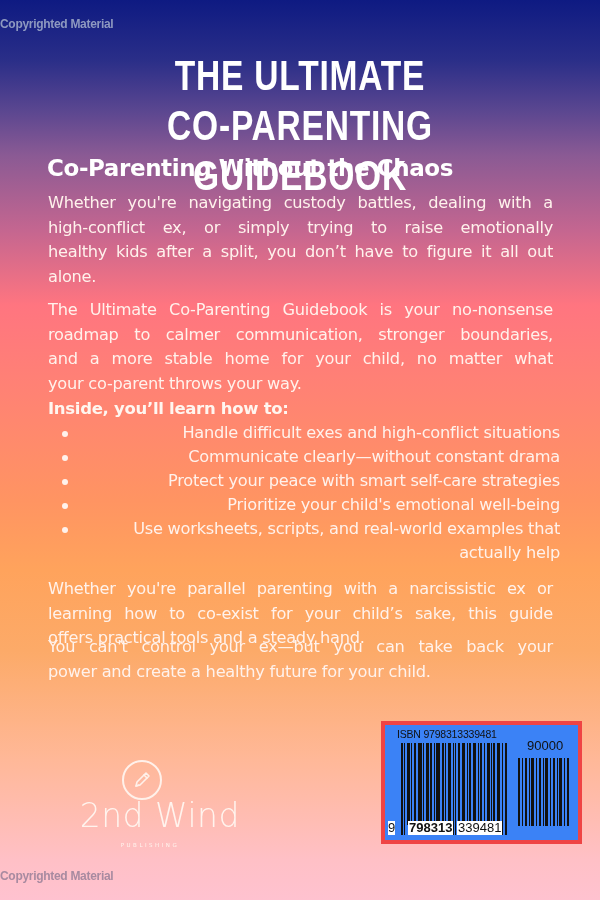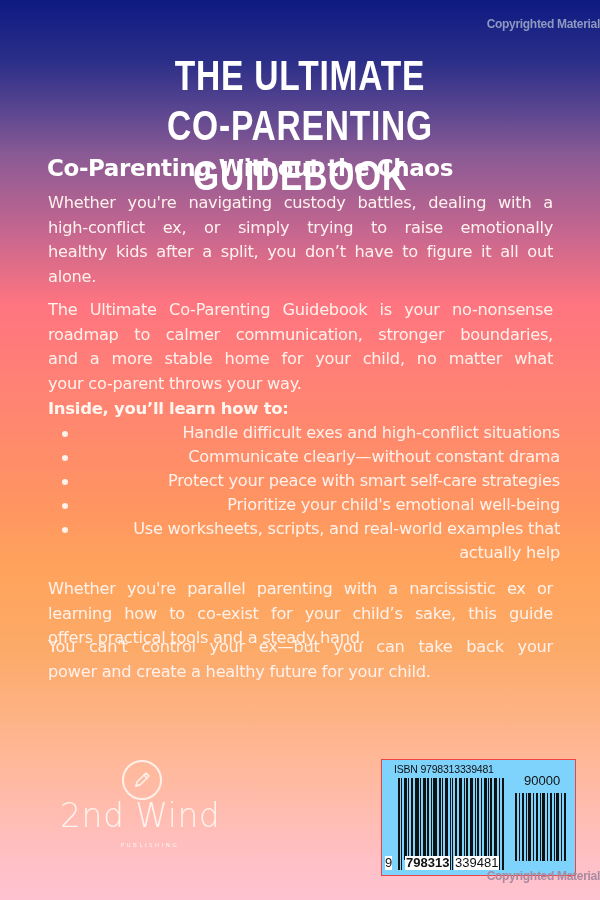--- a/index.html
+++ b/index.html
@@ -16,21 +16,21 @@
         #ff9462 500px,
         #ffa35c 570px,
         #fcaa68 650px,
         #ffb898 760px,
         #ffc0c6 860px,
         #ffc2d0 900px);
       font-family: "DejaVu Sans", "Liberation Sans", sans-serif;
       color: #fff4ee;
     }
     .copyright {
-      position: absolute; left: 0; width: 600px; text-align: right;
+      position: absolute; left: 0; width: 600px; text-align: left;
       font-family: "Liberation Sans", sans-serif; font-weight: bold;
       font-size: 12px; letter-spacing: -0.3px;
     }
     .copyright.top { top: 17px; color: #8e99c0; }
     .copyright.bottom { top: 869px; color: #a88aa0; }
     .title {
       position: absolute; left: 0; width: 600px; top: 50px;
       text-align: center; color: #ffffff;
       font-family: "Liberation Sans", sans-serif; font-weight: bold;
       font-size: 43px; line-height: 50px; letter-spacing: 1px;
@@ -73,31 +73,31 @@
     .bullets li .txt { display: block; line-height: 24px; }
     .logo {
       position: absolute; left: 60px; top: 760px; width: 180px; height: 95px;
     }
     .logo-circle {
       position: absolute; left: 62px; top: 0; width: 36px; height: 36px;
       border: 2px solid #fff1ea; border-radius: 50%;
     }
     .logo-circle svg { position: absolute; left: 6px; top: 6px; }
     .logo-name {
-      position: absolute; left: 0; top: 36px; width: 180px; text-align: left;
+      position: absolute; left: 0; top: 36px; width: 180px; text-align: right;
       font-family: "DejaVu Sans", sans-serif; font-weight: 300;
       font-size: 33px; color: #fff4ee; letter-spacing: 0.5px;
     }
     .logo-sub {
       position: absolute; left: 0; top: 82px; width: 180px; text-align: center;
       font-size: 5.5px; letter-spacing: 2.5px; color: #fff4ee;
     }
     .barcode-box {
-      position: absolute; left: 381px; top: 759px; width: 193px; height: 115px;
-      background: #7dd3fc; border: 1px solid #ef4444;
+      position: absolute; left: 381px; top: 721px; width: 193px; height: 115px;
+      background: #3b82f6; border: 4px solid #ef4444;
     }
     .isbn-text {
       position: absolute; left: 12px; top: 3px;
       font-family: "Liberation Sans", sans-serif; font-size: 10.5px; color: #111;
       letter-spacing: -0.2px;
     }
     .addon-text {
       position: absolute; left: 142px; top: 13px;
       font-family: "Liberation Sans", sans-serif; font-size: 13px; color: #111;
     }

